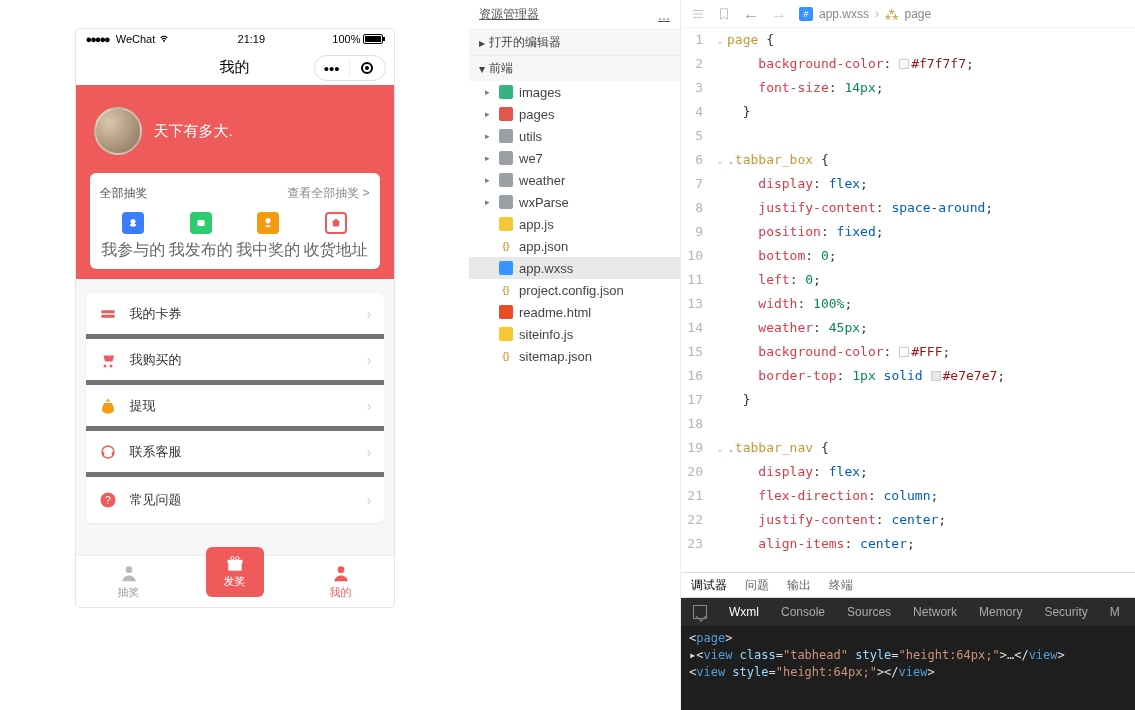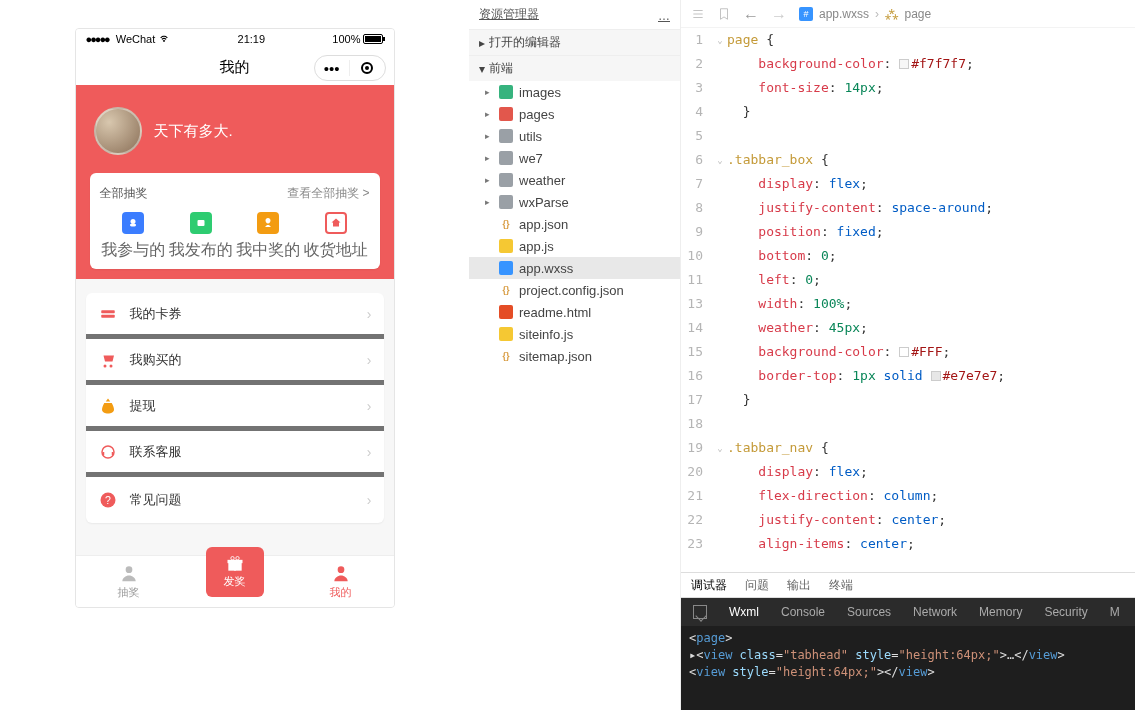--- a/index.html
+++ b/index.html
@@ -310,27 +310,27 @@
           <span class="fi fi-fldg"> </span>
           <span>weather</span>
         </div>
         <div class="node">
           <span class="tw">▸</span>
           <span class="fi fi-fldg"> </span>
           <span>wxParse</span>
         </div>
         <div class="node">
           <span class="tw"></span>
+          <span class="fi fi-js"> </span>
+          <span>app.js</span>
+        </div>
+        <div class="node">
+          <span class="tw"></span>
           <span class="fi fi-json"></span>
           <span>app.json</span>
-        </div>
-        <div class="node">
-          <span class="tw"></span>
-          <span class="fi fi-js"> </span>
-          <span>app.js</span>
         </div>
         <div class="node sel">
           <span class="tw"></span>
           <span class="fi fi-wxss"> </span>
           <span>app.wxss</span>
         </div>
         <div class="node">
           <span class="tw"></span>
           <span class="fi fi-json"></span>
           <span>project.config.json</span>

